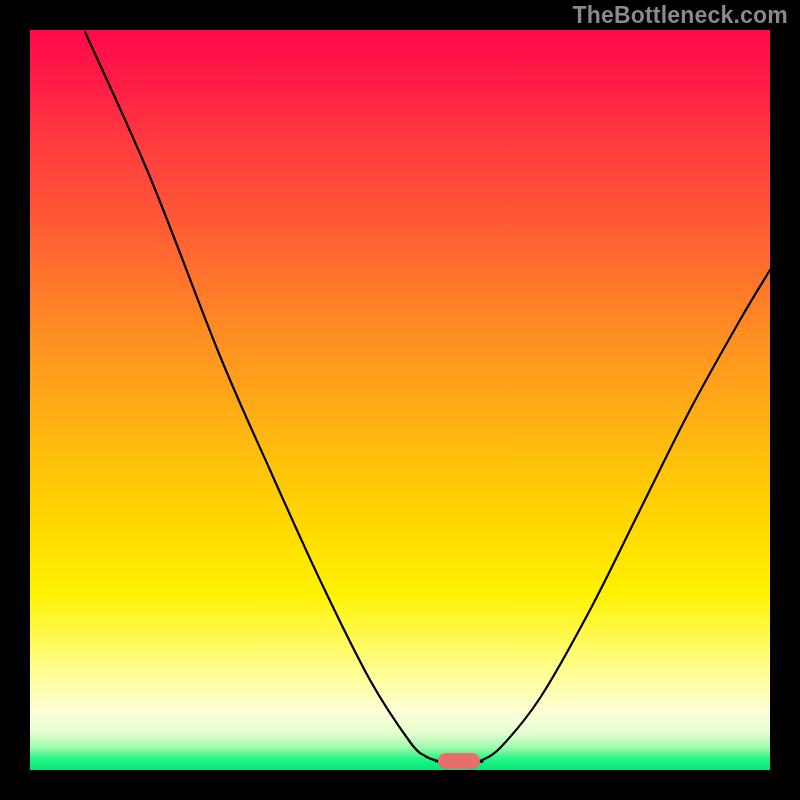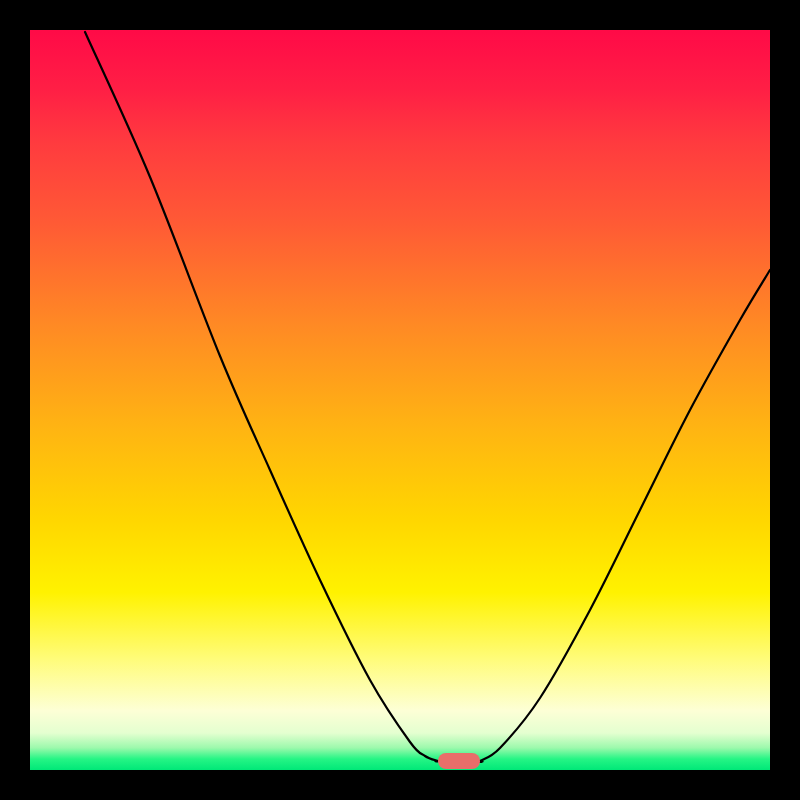--- a/index.html
+++ b/index.html
@@ -78,20 +78,21 @@
     position: absolute;
     background: #e86e6a;
     border-radius: 999px;
   }
 </style>
 </head>
 <body>
 
 <div class="frame">
 
+  <div class="watermark">TheBottleneck.com</div>
 
   <div class="plot">
     <div class="gradient"></div>
 
     <svg class="curve" viewBox="0 0 740 740" preserveAspectRatio="none">
       <path d="M 55 2 C 65.83333333333333 26.166666666666668, 97.5 93, 120 147 C 142.5 201, 170 277.1666666666667, 190 326 C 210 374.8333333333333, 223.33333333333334 402.6666666666667, 240 440 C 256.6666666666667 477.3333333333333, 273.3333333333333 515, 290 550 C 306.6666666666667 585, 325 623, 340 650 C 355 677, 370.8333333333333 699.3333333333334, 380 712 C 389.1666666666667 724.6666666666666, 390.3333333333333 722.8333333333334, 395 726 C 399.6666666666667 729.1666666666666, 405.8333333333333 730.1666666666666, 408 731 C 410.1666666666667 731.8333333333334, 401 731, 408 731 C 415 731, 443 731, 450 731 C 457 731, 446.6666666666667 733.1666666666666, 450 731 C 453.3333333333333 728.8333333333334, 460 728.5, 470 718 C 480 707.5, 495 691, 510 668 C 525 645, 543.3333333333334 611.3333333333334, 560 580 C 576.6666666666666 548.6666666666666, 593.3333333333334 513.3333333333334, 610 480 C 626.6666666666666 446.6666666666667, 643.3333333333334 411.6666666666667, 660 380 C 676.6666666666666 348.3333333333333, 696.6666666666666 313.3333333333333, 710 290 C 723.3333333333334 266.6666666666667, 735 248.33333333333334, 740 240"></path>
     </svg>
 
     <div class="marker" style="width: 42px; height: 16px; left: 408px; top: 723px; background: rgb(232, 110, 106);"></div>
   </div>

